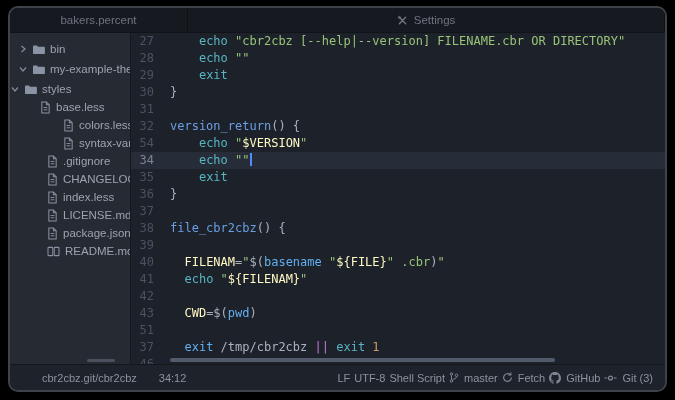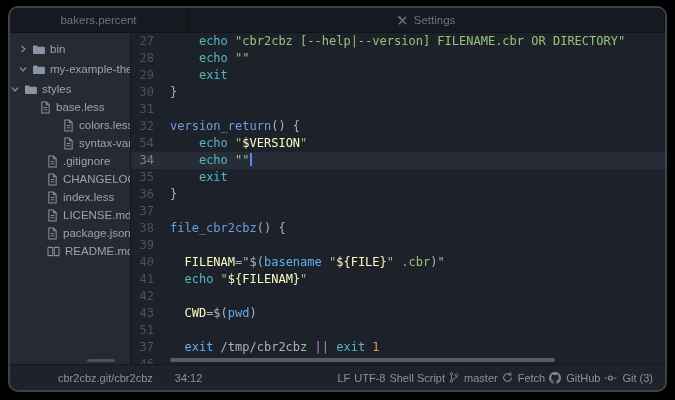--- a/index.html
+++ b/index.html
@@ -44,21 +44,21 @@
   .cursor { display:inline-block; width:2px; height:13px; background:#528bff; vertical-align:-2px; }
 
   .hscroll-editor { position:absolute; left:39px; bottom:2px; width:385px; height:4px;
                     background:#515b6b; border-radius:2px; }
   .hscroll-sidebar { position:absolute; left:77px; bottom:2px; width:28px; height:3px;
                      background:#4a515c; border-radius:2px; }
 
   
   .statusbar { flex:0 0 26px; background:#1e222a; border-top:1px solid #14171c;
                display:flex; align-items:center; font-size:11px; color:#8b93a0;
-               padding:0 12px 0 48px; }
+               padding:0 12px 0 32px; }
   .status-left { display:flex; gap:22px; align-items:center; }
   .status-right { margin-left:auto; display:flex; gap:4px; align-items:center; }
   .status-item { display:flex; align-items:center; gap:5px; }
   .status-item .icn { color:#7d8694; }
 </style>
 </head>
 <body>
 
 <div class="window">
 

